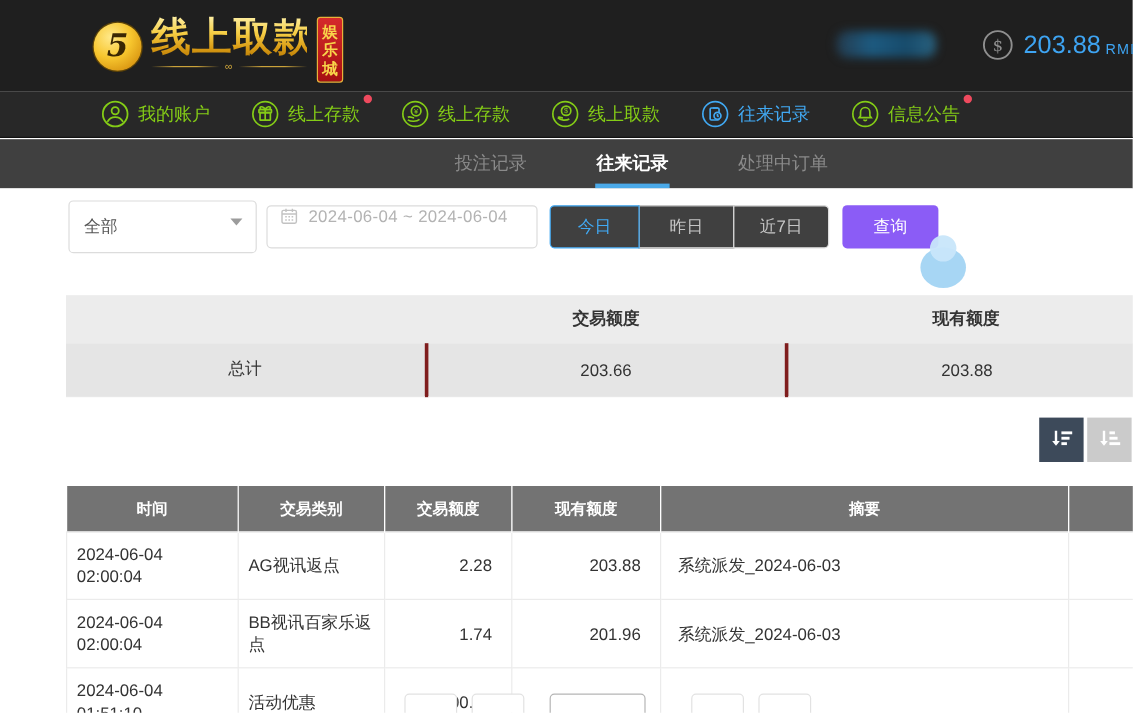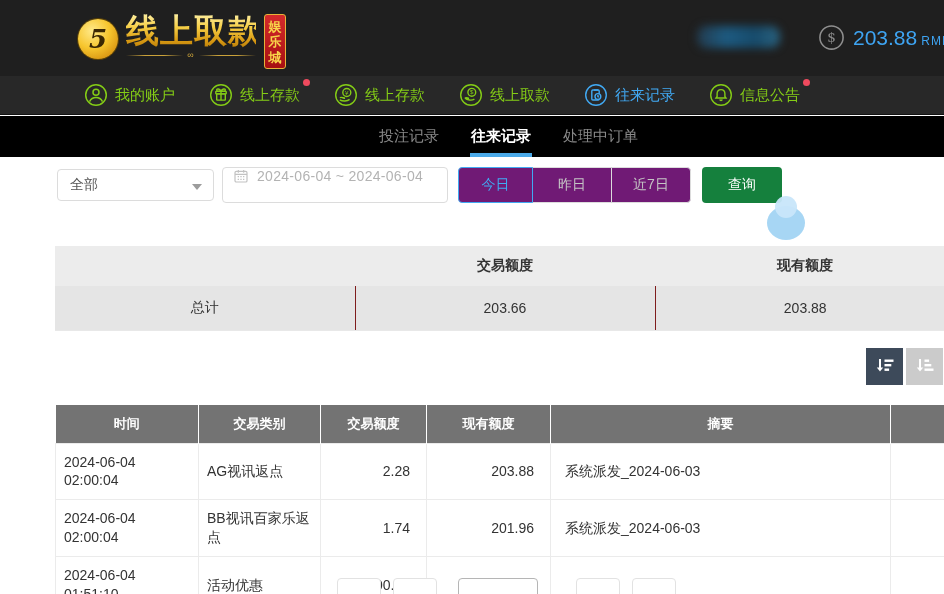--- a/index.html
+++ b/index.html
@@ -40,61 +40,61 @@
   .main-nav { position:absolute; left:0; top:76px; width:944px; height:39px; background:#282828;
     display:flex; align-items:center; padding-left:84px; border-bottom:1px solid #121212; }
   .nav-item { position:relative; display:flex; align-items:center; margin-right:34px;
     color:#84cc16; font-size:15px; cursor:pointer; }
   .nav-item svg { width:24px; height:24px; margin-right:7px; }
   .nav-item.active { color:#41a9f3; }
   .nav-dot { position:absolute; top:-4px; right:-10px; width:7px; height:7px; border-radius:50%;
     background:#ef4a5e; }
 
   
-  .sub-tabs { position:absolute; left:0; top:116px; width:944px; height:41px; background:#000000;
-    display:flex; padding-left:378px; }
+  .sub-tabs { position:absolute; left:0; top:116px; width:944px; height:41px; background:#404040;
+    display:flex; padding-left:378px;gap:26px; }
   .sub-tab { position:relative; margin-right:30px; display:flex; align-items:center;
     color:#8a8a8a; font-size:15px; cursor:pointer; padding:0 1px; }
   .sub-tab.active { color:#ffffff; font-weight:bold; }
   .sub-tab.active::after { content:""; position:absolute; left:0; right:0; bottom:0; height:4px;
     background:#4aa9e8; }
 
   
   .content { position:absolute; left:0; top:157px; width:944px; height:437px; background:#fff; }
 
   .filter-row { position:absolute; left:57px; top:10px; display:flex; align-items:center; }
-  .type-select { position:relative; width:157px; height:32px; border:1px solid #dcdcdc; border-radius:4px;
+  .type-select { position:relative; width:157px; height:44px; border:1px solid #dcdcdc; border-radius:4px;
     display:flex; align-items:center; padding-left:12px; font-size:14px; color:#555; cursor:pointer; }
   .select-caret { position:absolute; right:11px; top:14px; width:0; height:0;
     border-left:5px solid transparent; border-right:5px solid transparent; border-top:6px solid #9c9c9c; }
   .date-box { margin-left:8px; width:226px; height:36px; border:1px solid #dcdcdc; border-radius:4px;
     display:flex; align-items:flex-start; padding-left:10px; cursor:pointer; }
   .date-box svg { width:16px; height:16px; color:#c2c2c2; }
   .date-text { margin-left:8px; font-size:14px; color:#b3b3b3; letter-spacing:.3px; }
   .quick-group { display:flex; margin-left:10px; }
-  .quick-btn { height:36px; width:80px; background:#701a75; border:1px solid #dcdcdc; margin-left:-1px;
+  .quick-btn { height:36px; width:80px; background:#404040; border:1px solid #dcdcdc; margin-left:-1px;
     font-size:14px; color:#c5c5c5; display:flex; align-items:center; justify-content:center; cursor:pointer; }
   .quick-btn:first-child { width:75px; margin-left:0; border-radius:4px 0 0 4px; }
   .quick-btn:last-child { border-radius:0 4px 4px 0; }
   .quick-btn.active { border:1px solid #41a9f3; color:#41a9f3; z-index:2; }
-  .search-btn { margin-left:11px; width:80px; height:36px; background:#15803d; border:none; border-radius:4px;
+  .search-btn { margin-left:11px; width:80px; height:36px; background:#8b5cf6; border:none; border-radius:4px;
     color:#fff; font-size:14px; cursor:pointer; }
   .touch-cursor { position:absolute; left:706px; top:27px; width:46px; height:40px; pointer-events:none; }
   .touch-cursor .c1 { position:absolute; left:4px; top:12px; width:38px; height:34px; border-radius:50%;
     background:rgba(160,210,243,.92); }
   .touch-cursor .c2 { position:absolute; left:12px; top:2px; width:22px; height:22px; border-radius:50%;
     background:rgba(200,230,250,.95); }
 
   table { border-collapse:collapse; }
   .summary-table { position:absolute; left:55px; top:89px; width:900px; table-layout:fixed; }
   .summary-table th { width:300px; height:40px; background:#ececec; font-size:14px; font-weight:bold;
     color:#333; text-align:center; }
   .summary-table td { height:44px; font-size:14px; color:#333; text-align:center; background:#e5e5e5;
     border-bottom:1px solid #e8e8e8; }
-  .summary-table td + td { border-left:1px solid #7f1d1d; }
+  .summary-table td + td { border-left:3px solid #7f1d1d; }
 
   .sort-buttons { position:absolute; left:866px; top:191px; display:flex; }
   .sort-btn { width:37px; height:37px; border:none; display:flex; align-items:center; justify-content:center;
     cursor:pointer; }
   .sort-btn svg { width:22px; height:22px; color:#fff; }
   .sort-btn.dark { background:#3d4a5a; margin-right:3px; }
   .sort-btn.light { background:#cbcbcb; }
 
   .data-table { position:absolute; left:55px; top:248px; width:1000px; table-layout:fixed; }
   .data-table col.c-time { width:143px; } .data-table col.c-cat { width:122px; }

